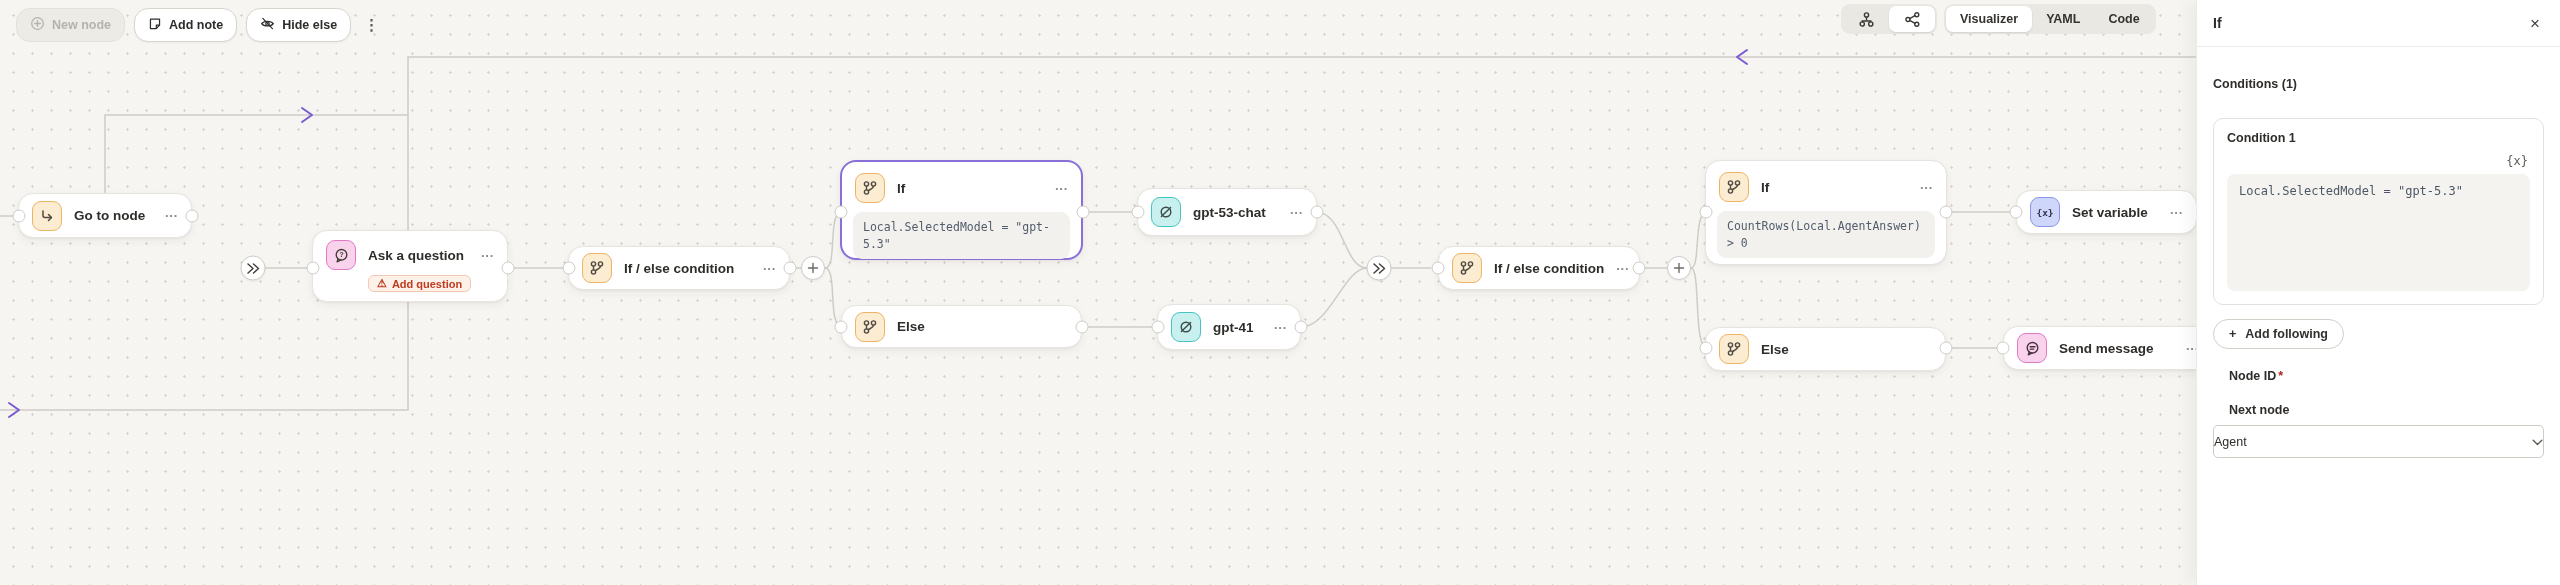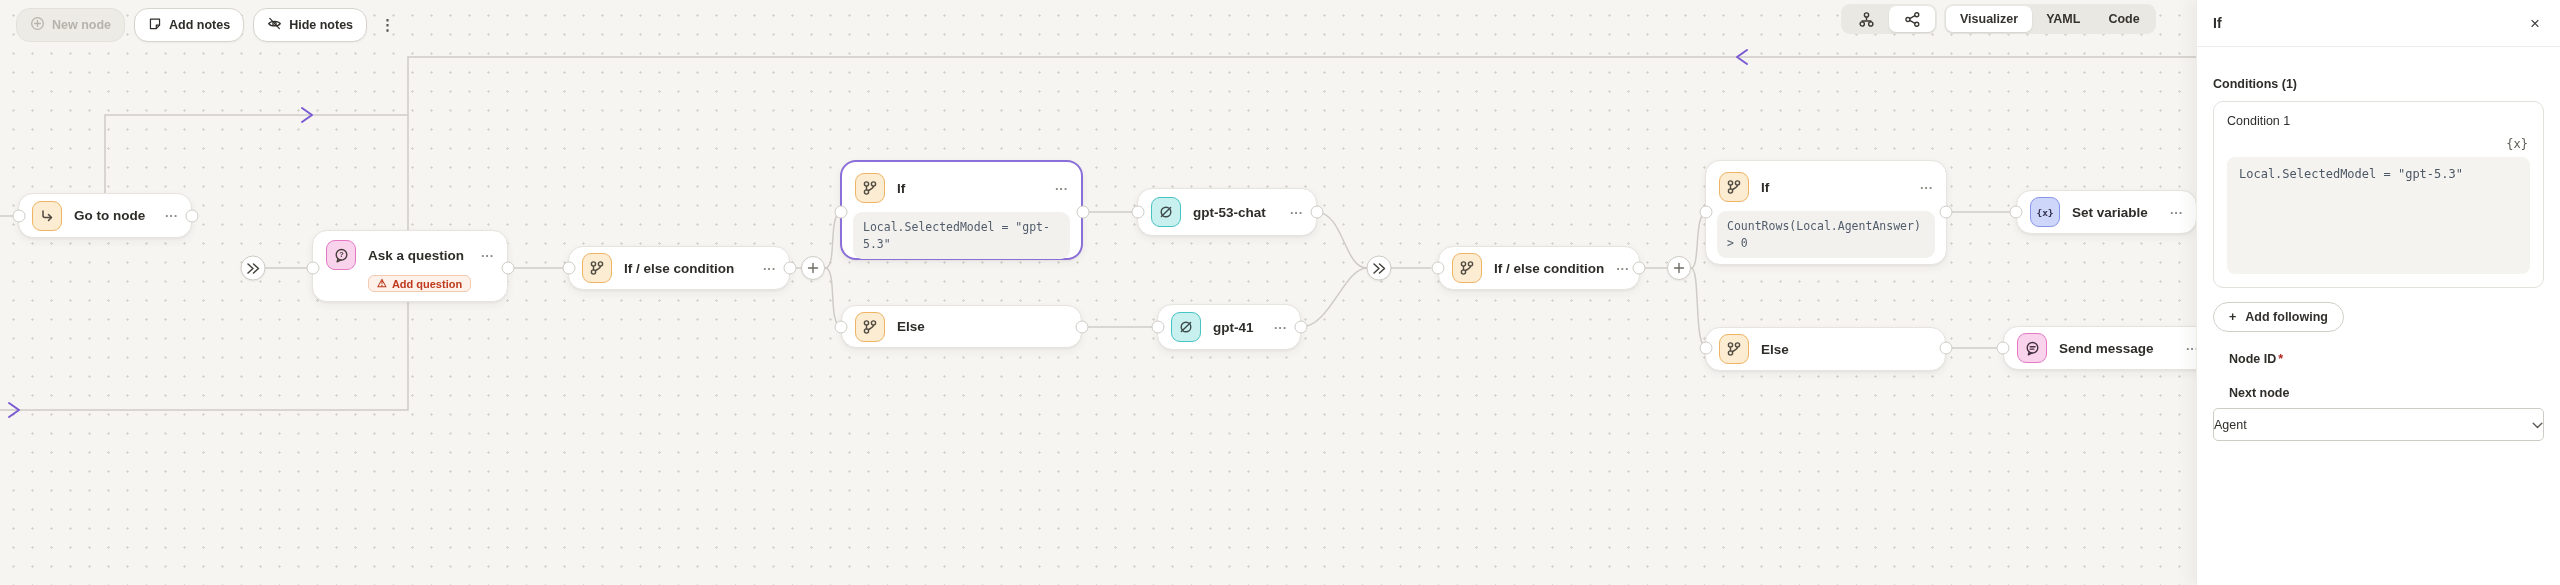--- a/index.html
+++ b/index.html
@@ -105,23 +105,23 @@
   .panel-header {
     height:47px; display:flex; align-items:center; justify-content:space-between;
     padding:0 16px; border-bottom:1px solid #edebe7;
   }
   .panel-title { font-size:14px; font-weight:700; }
   .panel-close { font-size:17px; color:#45433e; line-height:1; padding:2px 4px; cursor:default; }
   .panel-body { padding:13px 16px 0 16px; }
   .panel-desc { color:#34322e; line-height:1.5; }
   .panel-desc a { color:#7b57d4; text-decoration:underline; }
   .ext-ico { display:inline-block; vertical-align:-1px; margin-left:3px; }
-  .cond-head { font-weight:700; margin:17px 0 10px; }
+  .cond-head { font-weight:700; margin:17px 0 27px; }
   .cond-card { border:1px solid #e3e1dc; border-radius:10px; padding:12px 13px 13px; }
-  .cond-title { font-weight:400; }
+  .cond-title { font-weight:700; }
   .fx-btn {
     display:block; text-align:right; color:#5d5a55; font-size:12px;
     margin:9px 2px 6px 0; font-family:"DejaVu Sans Mono", monospace;
   }
   .editor {
     background:#f4f3ef; border-radius:8px; height:117px; padding:10px 12px;
     font-family:"DejaVu Sans Mono", monospace; font-size:12px; color:#4d5866;
   }
   .add-btn {
     margin-top:14px; height:30px; border-radius:15px; border:1px solid #d2cfc8;
@@ -396,31 +396,31 @@
     </span>
     <span>New node</span>
   </div>
   <div class="tb-pill">
     <span>
       <svg width="14" height="14" viewBox="0 0 16 16" fill="none" stroke="#2f2d2a" stroke-width="1.4" stroke-linejoin="round">
           <path d="M2.8 2.5 H13.2 V9.3 L9.5 13.2 H2.8 Z"></path>
           <path d="M13.2 9.3 H9.5 V13.2"></path>
         </svg>
     </span>
-    <span>Add notes</span>
+    <span>Add note</span>
   </div>
   <div class="tb-pill">
     <span>
       <svg width="15" height="15" viewBox="0 0 16 16" fill="none" stroke="#2f2d2a" stroke-width="1.3" stroke-linecap="round">
           <path d="M1.8 8.2 C4 4.9 12 4.9 14.2 8.2 C12 11.5 4 11.5 1.8 8.2 Z"></path>
           <circle cx="8" cy="8.2" r="1.8"></circle>
           <path d="M3 2.6 L13.2 13.4"></path>
         </svg>
     </span>
-    <span>Hide notes</span>
+    <span>Hide else</span>
   </div>
   <span class="tb-kebab">⋮</span>
 </div>
 
 <div class="viewbar">
   <div class="seg">
     <div class="seg-btn icon-btn">
       <svg width="17" height="17" viewBox="0 0 16 16" fill="none" stroke="#3a3833" stroke-width="1.3" stroke-linecap="round">
           <circle cx="8" cy="3.8" r="2"></circle>
           <circle cx="4" cy="12.2" r="2"></circle>

